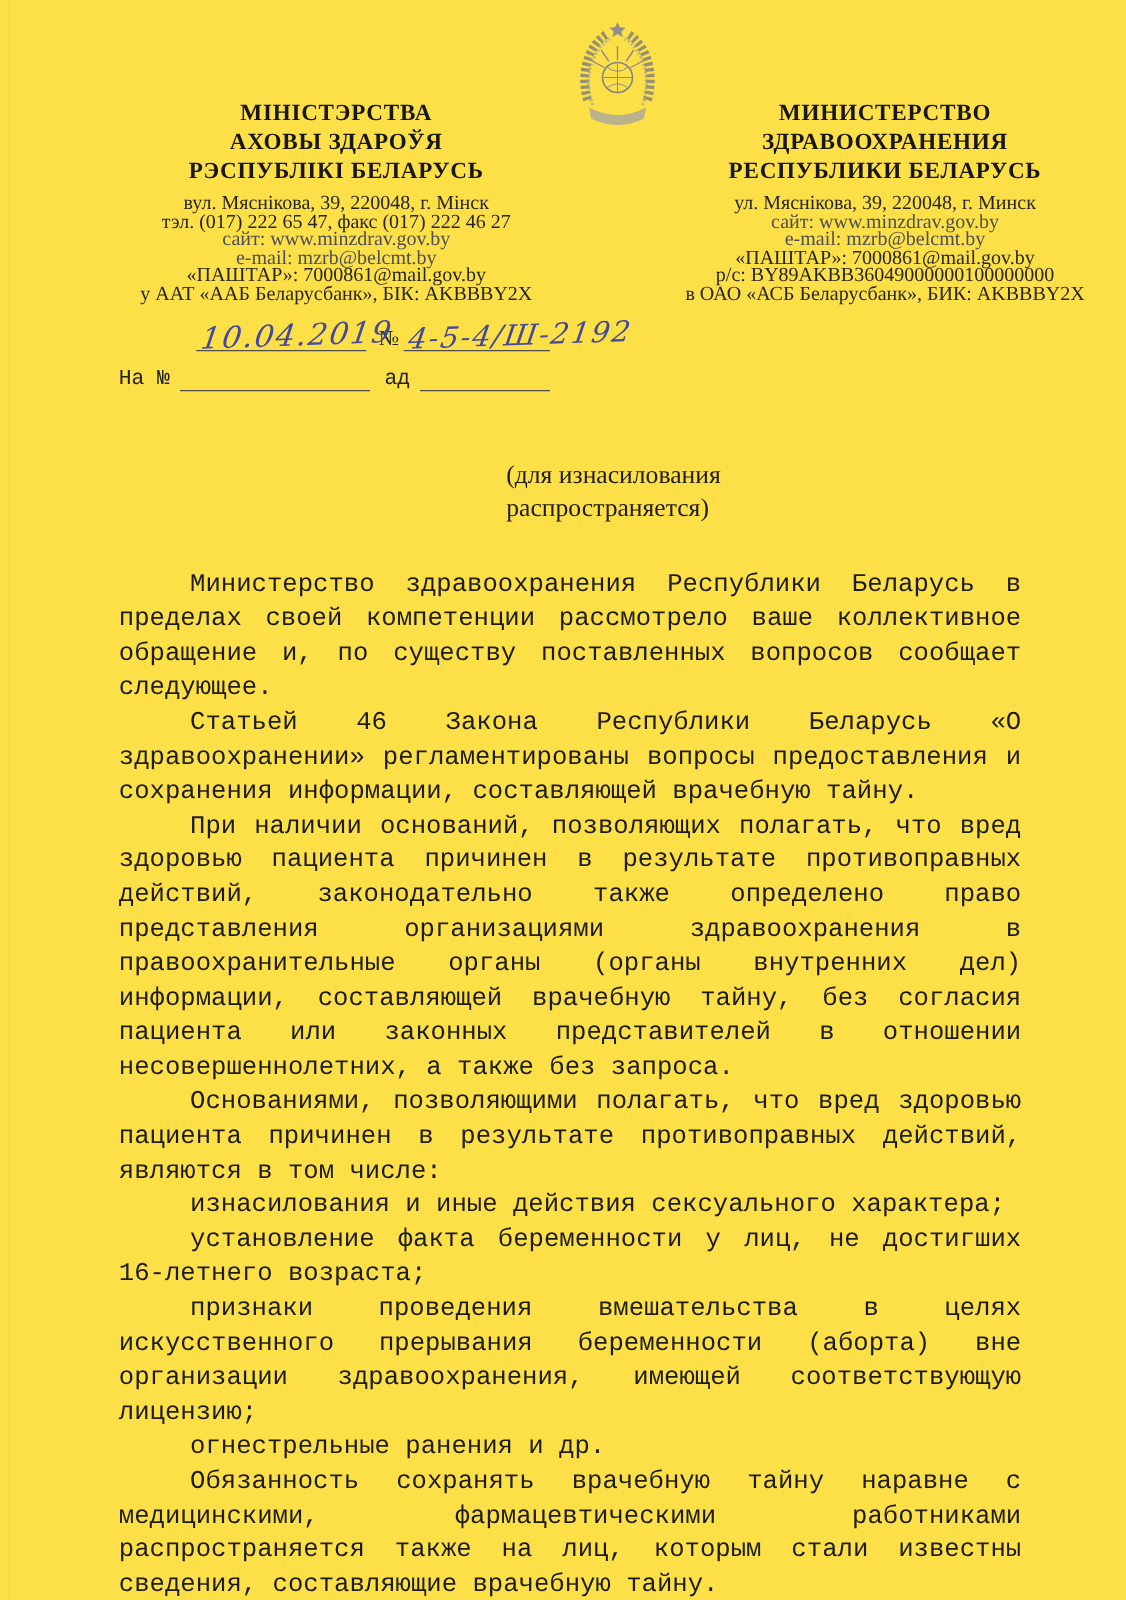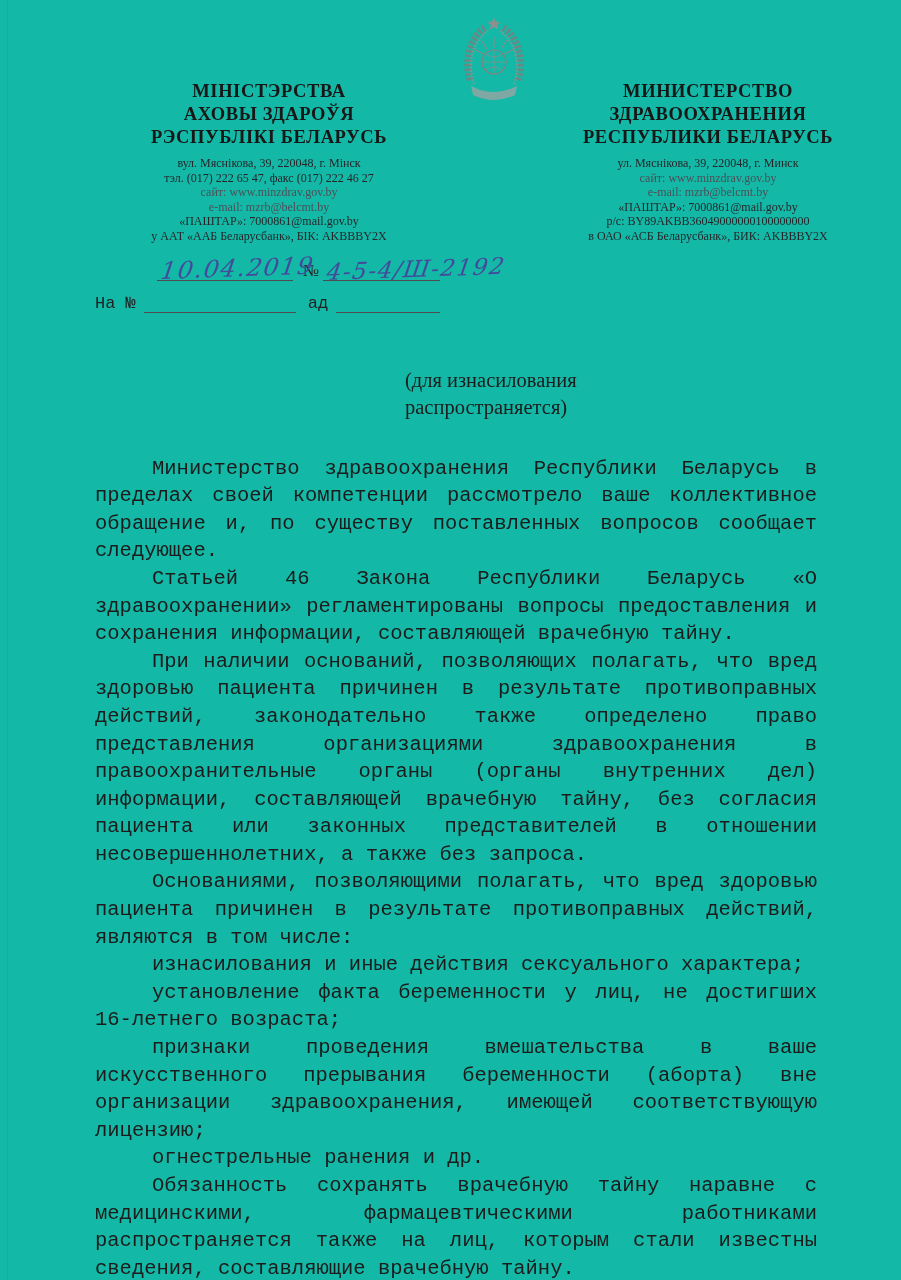--- a/index.html
+++ b/index.html
@@ -1,29 +1,29 @@
 <!DOCTYPE html>
 <html><head>
 <meta charset="utf-8">
 <style>
   html,body { margin:0; padding:0; background:#ffffff; }
   .page {
     position:relative; width:901px; height:1280px; overflow:hidden;
-    background:#14b8a6;
+    background:#fde047;
     font-family:"Liberation Serif", serif; color:#1c1c1c;
     box-sizing:border-box;
   }
   
   .letterhead { display:flex; justify-content:space-between; padding-top:14px; }
   .lh-col { text-align:center; padding-top:66px; }
   .lh-left  { margin-left:84px;  width:370px; }
   .lh-right { margin-right:18px; width:350px; }
   .emblem-wrap { width:78px; display:flex; justify-content:center; align-items:flex-start; padding-top:2px; }
   .lh-title { font-weight:bold; font-size:18.5px; line-height:23px; letter-spacing:0.6px; color:#171717; }
-  .lh-address { margin-top:7px; font-size:12px; line-height:14.6px; color:#26262a; }
+  .lh-address { margin-top:7px; font-size:16px; line-height:14.6px; color:#26262a; }
   .lh-address .muted { color:#4c4f57; }
   
   .ref { margin:16px 0 0 95px; width:345px; font-size:17px; color:#222; }
   .ref-row { display:flex; align-items:flex-end; }
   .ref-row.second { margin-top:11px; }
   .fill-line { display:inline-block; border-bottom:1.5px solid #4d4d4d; height:20px; position:relative; overflow:visible; }
   .date-line { width:142px; margin-left:62px; }
   .no-sign { margin:0 4px 0 10px; }
   .num-line { width:122px; }
   .lbl { white-space:nowrap;font-family:Liberation Mono, monospace; }
@@ -125,18 +125,18 @@
     <div>распространяется)</div>
   </div>
 
   <main class="body">
     <p>Министерство здравоохранения Республики Беларусь в пределах своей компетенции рассмотрело ваше коллективное обращение и, по существу поставленных вопросов сообщает следующее.</p>
     <p>Статьей 46 Закона Республики Беларусь «О здравоохранении» регламентированы вопросы предоставления и сохранения информации, составляющей врачебную тайну.</p>
     <p>При наличии оснований, позволяющих полагать, что вред здоровью пациента причинен в результате противоправных действий, законодательно также определено право представления организациями здравоохранения в правоохранительные органы (органы внутренних дел) информации, составляющей врачебную тайну, без согласия пациента или законных представителей в отношении несовершеннолетних, а также без запроса.</p>
     <p>Основаниями, позволяющими полагать, что вред здоровью пациента причинен в результате противоправных действий, являются в том числе:</p>
     <p>изнасилования и иные действия сексуального характера;</p>
     <p>установление факта беременности у лиц, не достигших 16-летнего возраста;</p>
-    <p>признаки проведения вмешательства в ваше искусственного прерывания беременности (аборта) вне организации здравоохранения, имеющей соответствующую лицензию;</p>
+    <p>признаки проведения вмешательства в целях искусственного прерывания беременности (аборта) вне организации здравоохранения, имеющей соответствующую лицензию;</p>
     <p>огнестрельные ранения и др.</p>
     <p>Обязанность сохранять врачебную тайну наравне с медицинскими, фармацевтическими работниками распространяется также на лиц, которым стали известны сведения, составляющие врачебную тайну.</p>
   </main>
 
 </div>
 
 </body></html>

